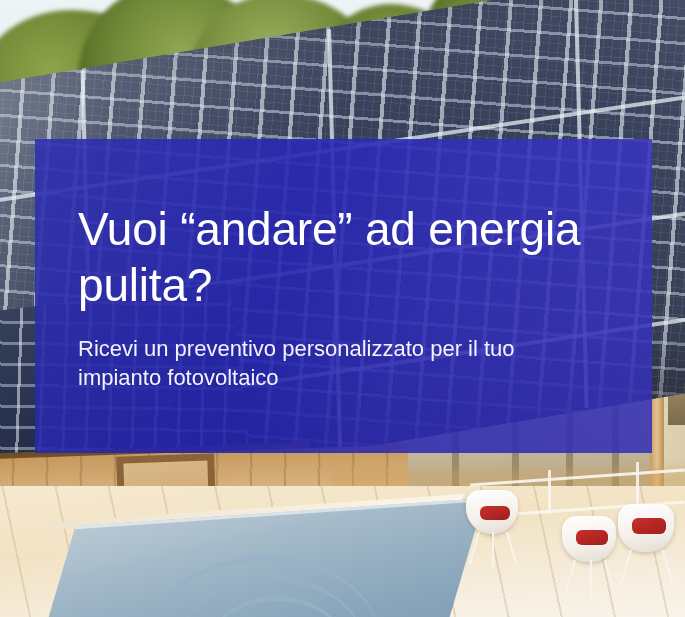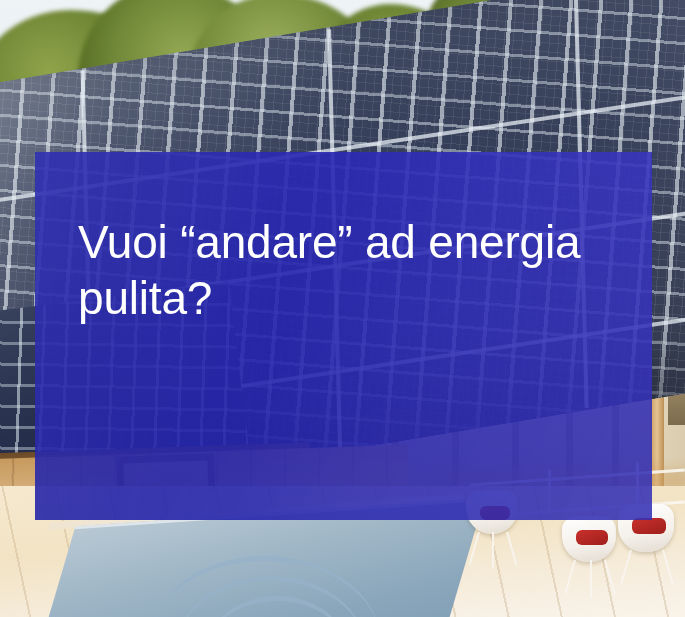--- a/index.html
+++ b/index.html
@@ -335,23 +335,23 @@
     position: absolute;
     inset: 0;
     backdrop-filter: blur(0.4px);
     pointer-events: none;
   }
 
   
   .overlay-card {
     position: absolute;
     left: 35px;
-    top: 152px;
+    top: 139px;
     width: 617px;
-    height: 368px;
+    height: 314px;
     background: linear-gradient(118deg,
         rgba(31,32,172,0.90) 0%,
         rgba(34,34,178,0.90) 38%,
         rgba(44,42,184,0.88) 62%,
         rgba(50,46,186,0.86) 100%);
     box-sizing: border-box;
     padding: 62px 48px 0 43px;
   }
   .overlay-tint {
     position: absolute;
@@ -473,15 +473,16 @@
       <div class="chair-leg" style="left:630px; top:550px; height:36px; transform:rotate(16deg);"></div>
       <div class="chair-leg" style="left:662px; top:550px; height:36px; transform:rotate(-16deg);"></div>
     </div>
 
     <div class="photo-soften"></div>
   </div>
 
   <div class="overlay-card">
     <div class="overlay-tint"></div>
     <h1 class="hero-title">Vuoi “andare” ad energia pulita?</h1>
+    <p class="hero-sub">Ricevi un preventivo personalizzato per il tuo impianto fotovoltaico</p>
   </div>
 
 </div>
 
 </body></html>

